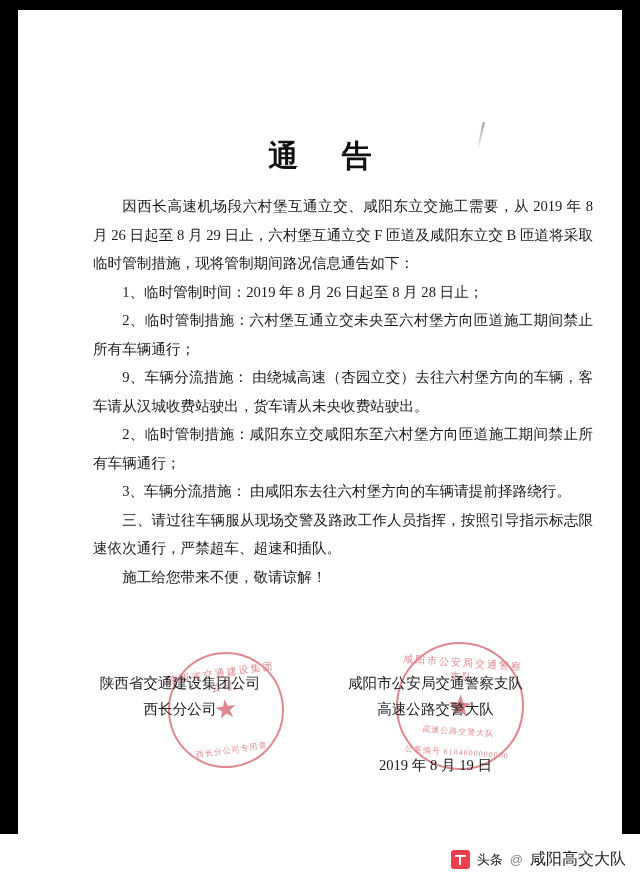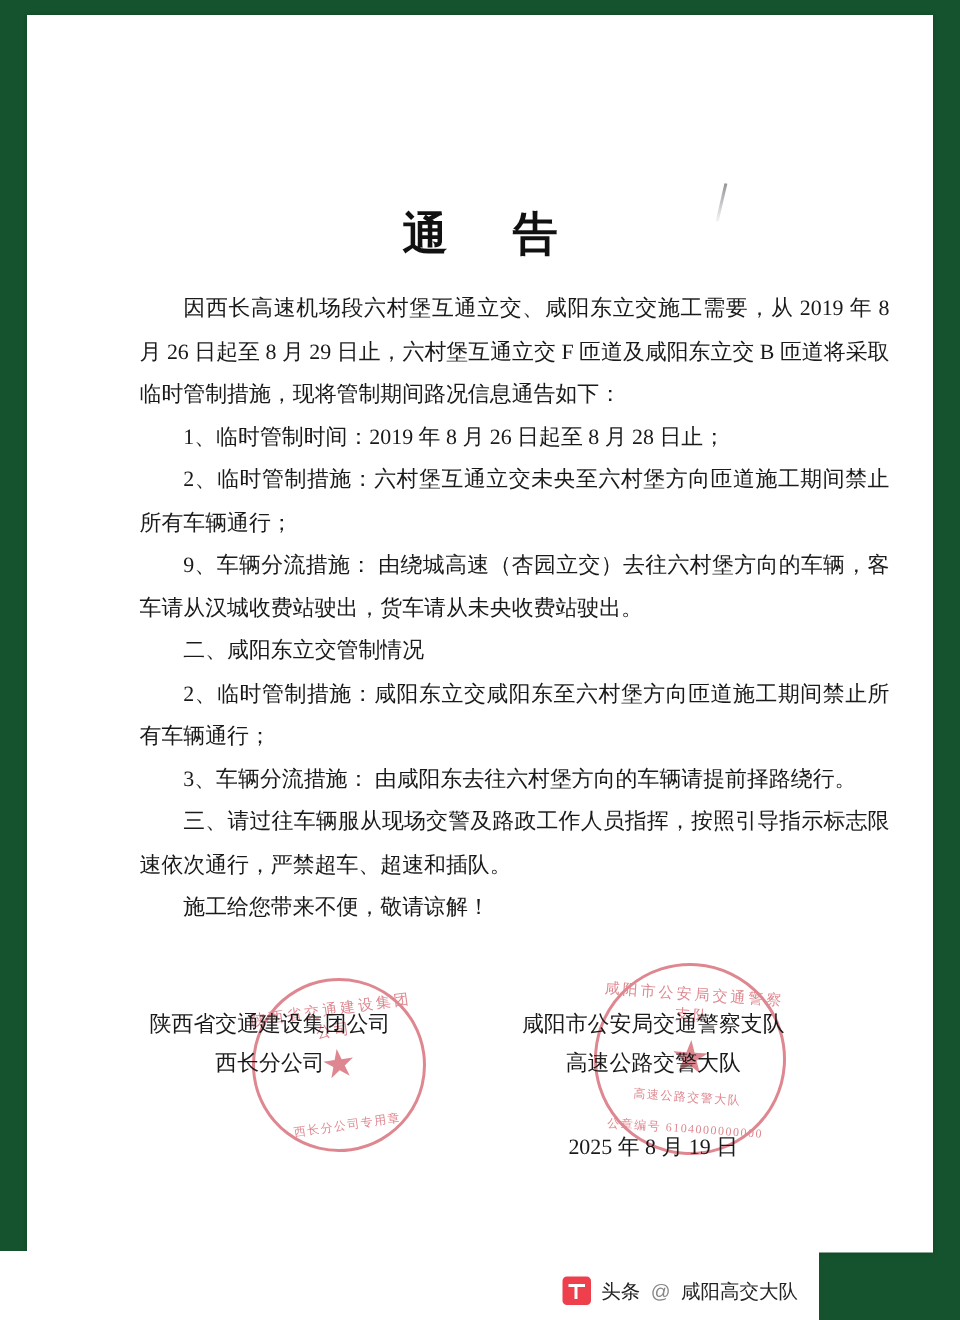--- a/index.html
+++ b/index.html
@@ -10,21 +10,21 @@
     width: 640px;
     height: 880px;
     background: #ffffff;
     font-family: "Liberation Serif", "DejaVu Serif", serif;
     overflow: hidden;
   }
   .page {
     position: relative;
     width: 640px;
     height: 880px;
-    background: #14532d;
+    background: #000000;
     overflow: hidden;
   }
   .doc-sheet {
     position: absolute;
     left: 18px;
     top: 10px;
     width: 604px;
     height: 825px;
     background: #ffffff;
     box-shadow: 0 0 3px rgba(0,0,0,0.18);
@@ -159,21 +159,21 @@
     top: 112px;
     width: 2px;
     height: 26px;
     background: linear-gradient(to bottom, rgba(60,60,70,0.55), rgba(60,60,70,0.05));
     transform: rotate(13deg);
   }
   .footer {
     position: absolute;
     left: 0;
     bottom: 0;
-    width: 546px;
+    width: 640px;
     height: 46px;
     background: #ffffff;
   }
   .footer-inner {
     position: absolute;
     right: 14px;
     bottom: 10px;
     display: flex;
     align-items: center;
     gap: 7px;
@@ -206,40 +206,39 @@
   }
   .footer-label {
     font-size: 13px;
     color: #222;
   }
   .footer-sep {
     font-size: 13px;
     color: #888;
   }
   .footer-name {
-    font-size: 13px;
+    font-size: 16px;
     color: #222;
   }
 </style>
 </head>
 <body>
 
 <div class="page">
   <div class="doc-sheet">
 
     <div class="doc-title">通 告</div>
 
     <div class="pen-mark"></div>
 
     <div class="body-text">
       <p class="para">因西长高速机场段六村堡互通立交、咸阳东立交施工需要，从 2019 年 8 月 26 日起至 8 月 29 日止，六村堡互通立交 F 匝道及咸阳东立交 B 匝道将采取临时管制措施，现将管制期间路况信息通告如下：</p>
       <p class="para">1、临时管制时间：2019 年 8 月 26 日起至 8 月 28 日止；</p>
       <p class="para">2、临时管制措施：六村堡互通立交未央至六村堡方向匝道施工期间禁止所有车辆通行；</p>
       <p class="para">9、车辆分流措施： 由绕城高速（杏园立交）去往六村堡方向的车辆，客车请从汉城收费站驶出，货车请从未央收费站驶出。</p>
-      <p class="para">二、咸阳东立交管制情况</p>
       <p class="para">2、临时管制措施：咸阳东立交咸阳东至六村堡方向匝道施工期间禁止所有车辆通行；</p>
       <p class="para">3、车辆分流措施： 由咸阳东去往六村堡方向的车辆请提前择路绕行。</p>
       <p class="para">三、请过往车辆服从现场交警及路政工作人员指挥，按照引导指示标志限速依次通行，严禁超车、超速和插队。</p>
       <p class="para">施工给您带来不便，敬请谅解！</p>
     </div>
 
     <div class="seal seal-left">
       <div class="seal-arc-top">陕西省交通建设集团公司</div>
       <div class="seal-star">★</div>
       <div class="seal-arc-bottom">西长分公司专用章</div>
@@ -254,21 +253,21 @@
 
     <div class="sign-block">
       <div class="sign-left">
         <div>陕西省交通建设集团公司</div>
         <div>西长分公司</div>
       </div>
       <div class="sign-right">
         <div>咸阳市公安局交通警察支队</div>
         <div>高速公路交警大队</div>
       </div>
-      <div class="sign-date">2025 年 8 月 19 日</div>
+      <div class="sign-date">2019 年 8 月 19 日</div>
     </div>
 
   </div>
 
   <div class="footer">
     <div class="footer-inner">
       <div class="toutiao-logo"></div>
       <div class="footer-label">头条</div>
       <div class="footer-sep">@</div>
       <div class="footer-name">咸阳高交大队</div>

